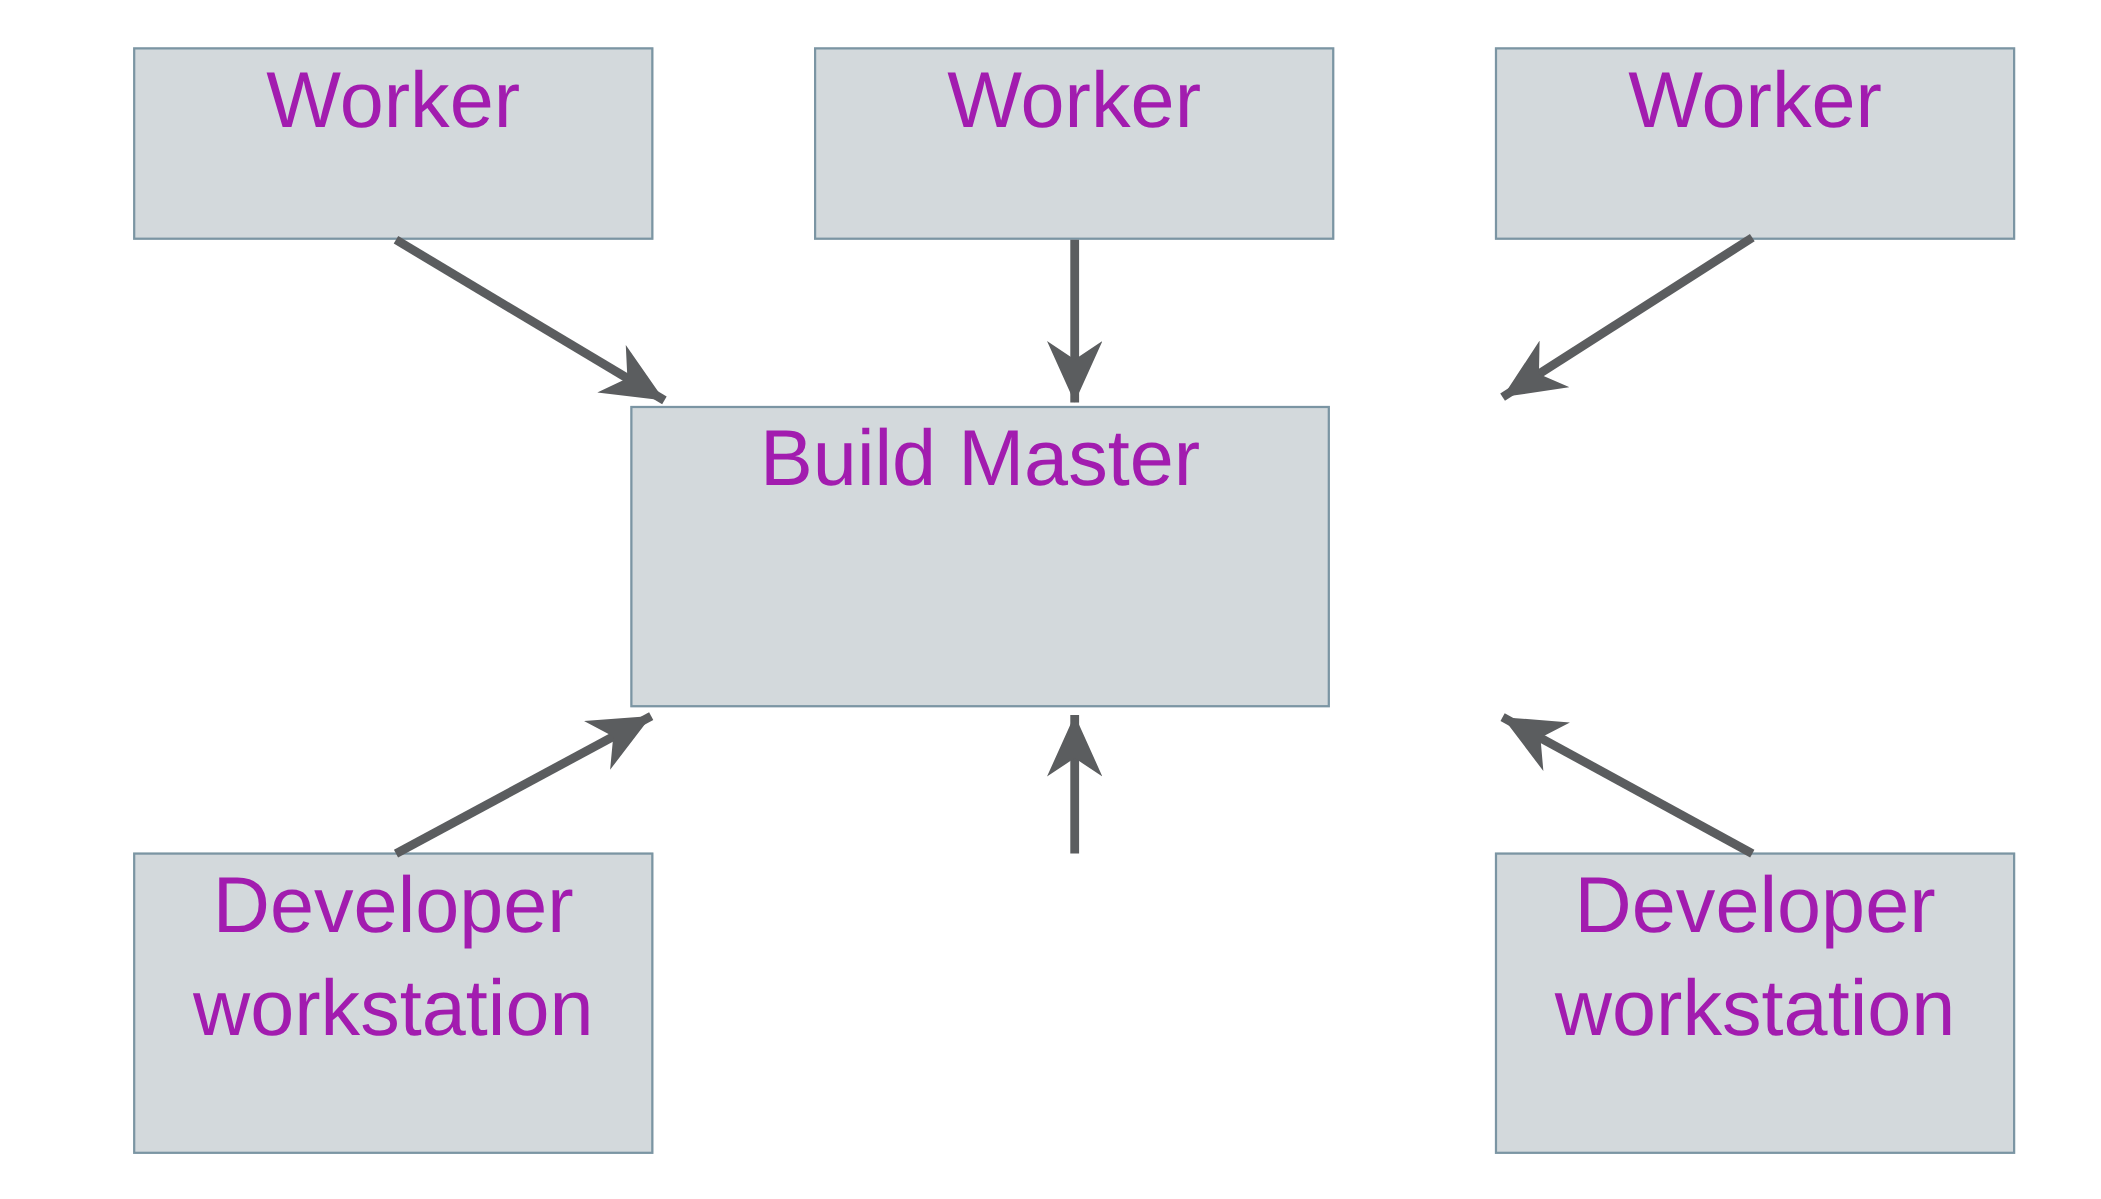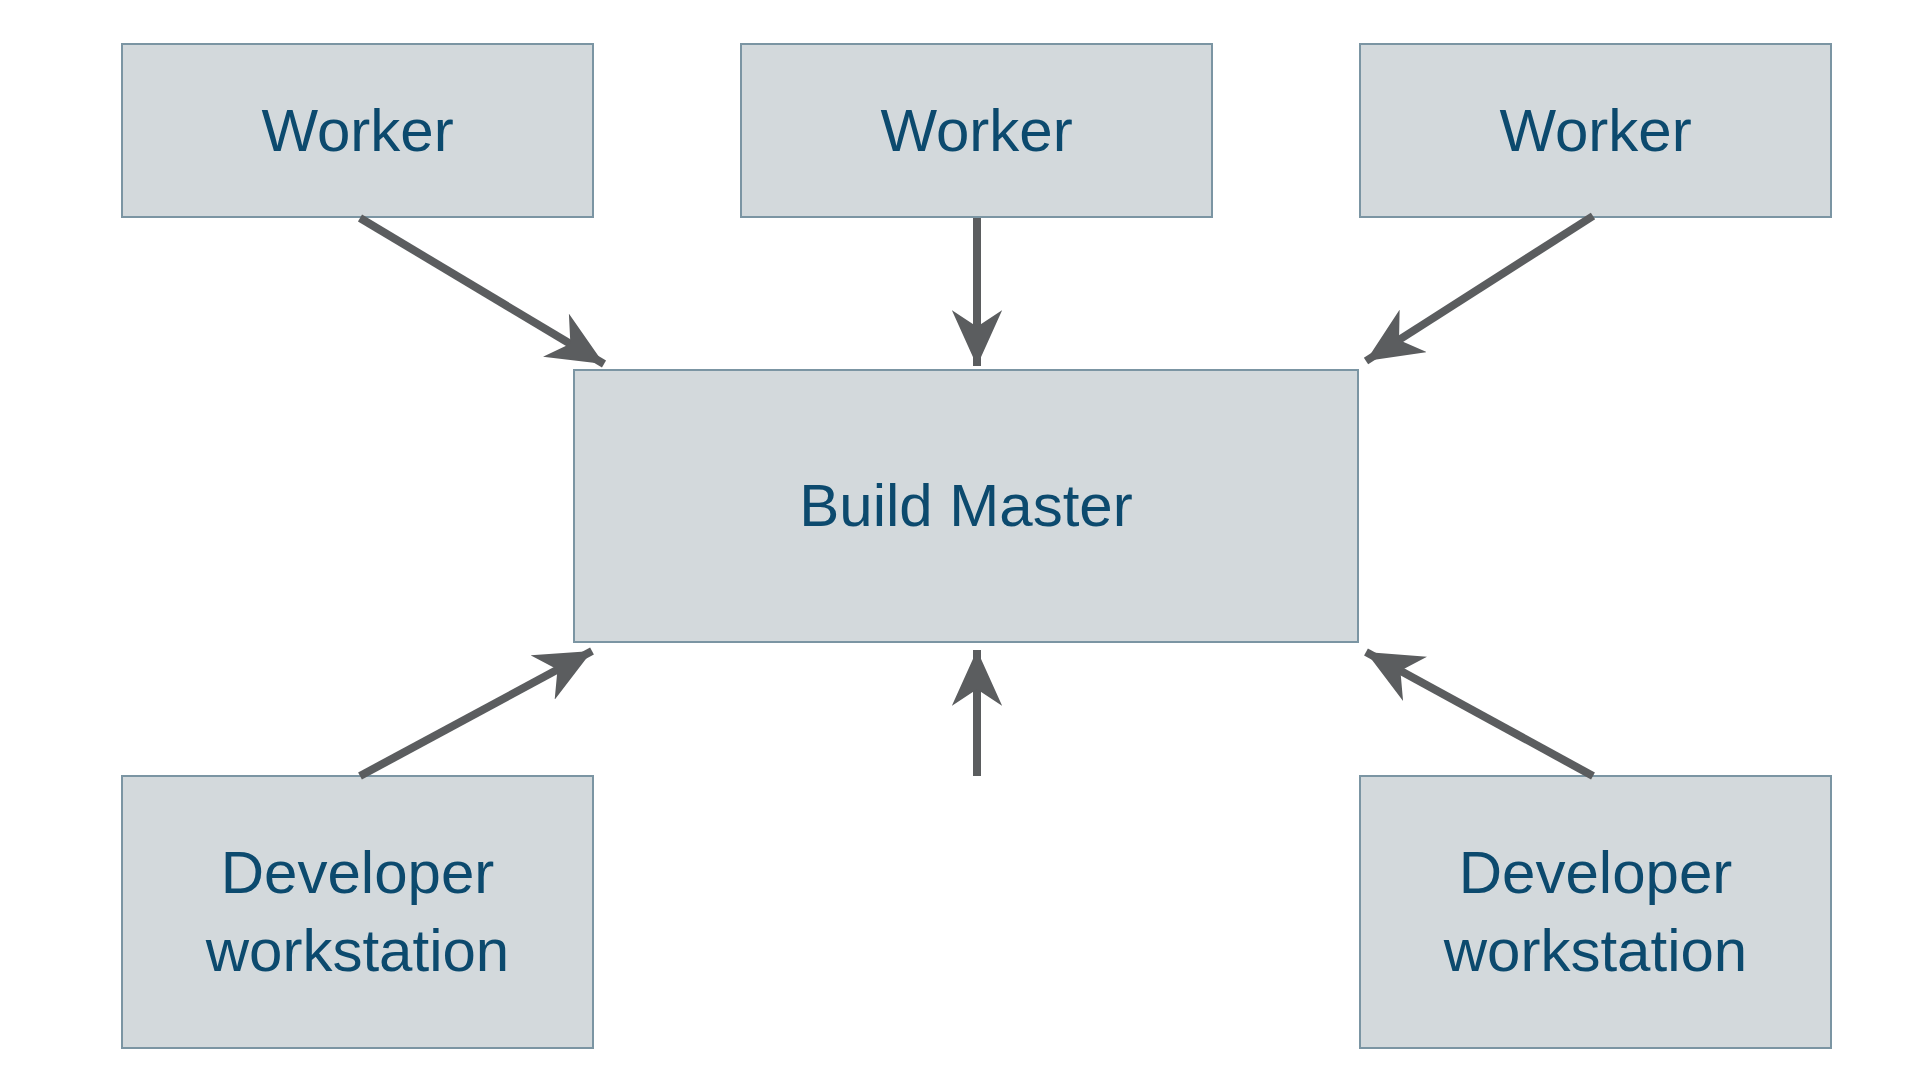--- a/index.html
+++ b/index.html
@@ -14,35 +14,35 @@
     background: #ffffff;
     overflow: hidden;
     font-family: "Liberation Sans", sans-serif;
   }
   .node {
     position: absolute;
     box-sizing: border-box;
     background: #d3d9dc;
     border: 2px solid #7b95a3;
     display: flex;
-    align-items: center;
+    align-items: flex-start;
     justify-content: center;
     text-align: center;
-    color: #0c4a6e;
-    font-size: 60px;
+    color: #a21caf;
+    font-size: 72px;
     line-height: 1.3;
     letter-spacing: 0;
     padding: 0 8px;
   }
   
   .node--worker-1 { left: 121px; top: 43px;  width: 473px; height: 175px; }
   .node--worker-2 { left: 740px; top: 43px;  width: 473px; height: 175px; }
   .node--worker-3 { left: 1359px; top: 43px; width: 473px; height: 175px; }
   
-  .node--build-master { left: 573px; top: 369px; width: 786px; height: 274px; }
+  .node--build-master { left: 573px; top: 369px; width: 636px; height: 274px; }
   
   .node--dev-left  { left: 121px;  top: 775px; width: 473px; height: 274px; }
   .node--ci-server { left: 740px;  top: 775px; width: 473px; height: 274px; }
   .node--dev-right { left: 1359px; top: 775px; width: 473px; height: 274px; }
 
   .edges-layer {
     position: absolute;
     left: 0;
     top: 0;
     width: 1910px;

